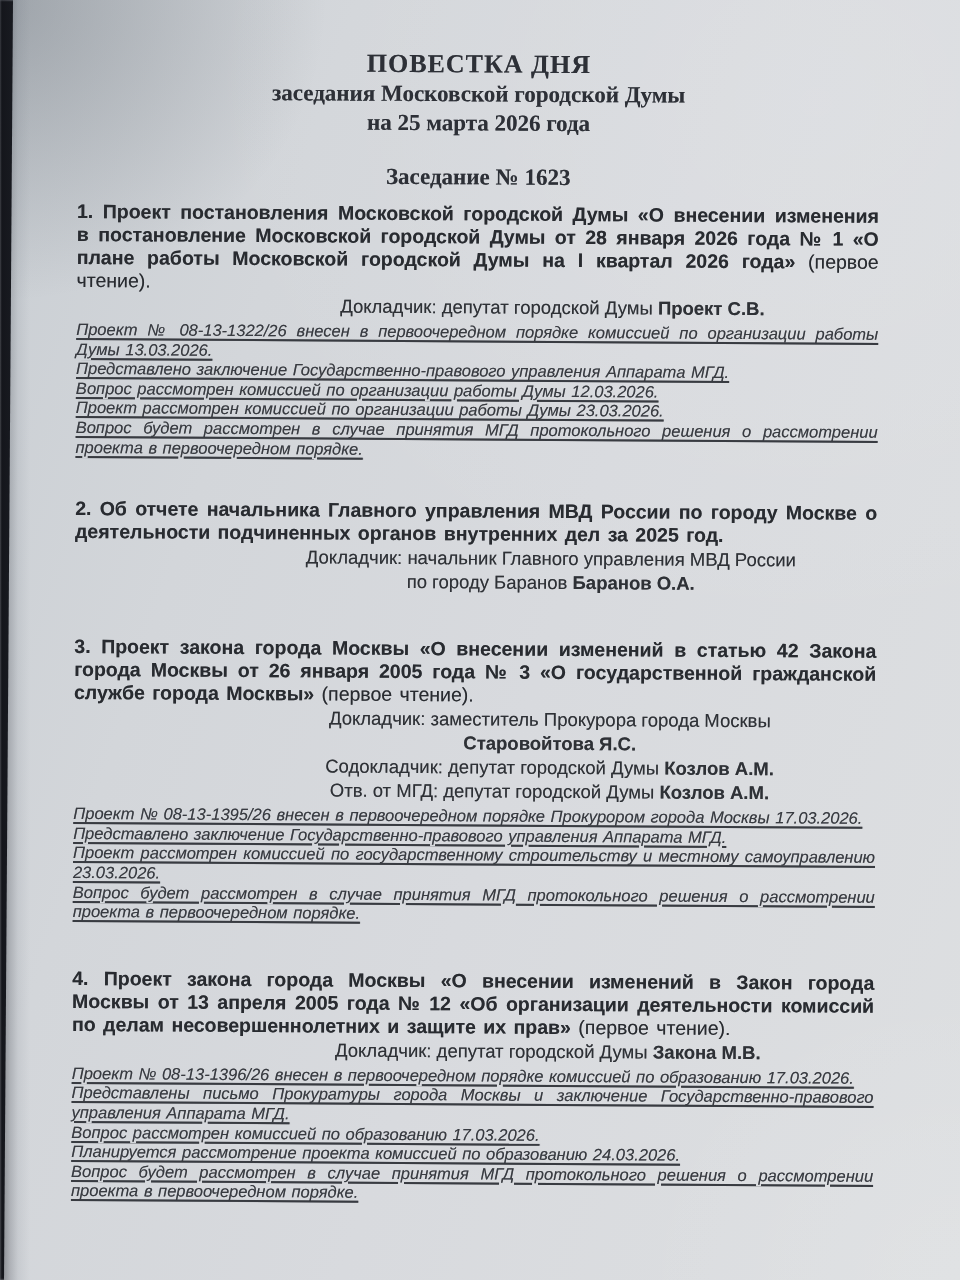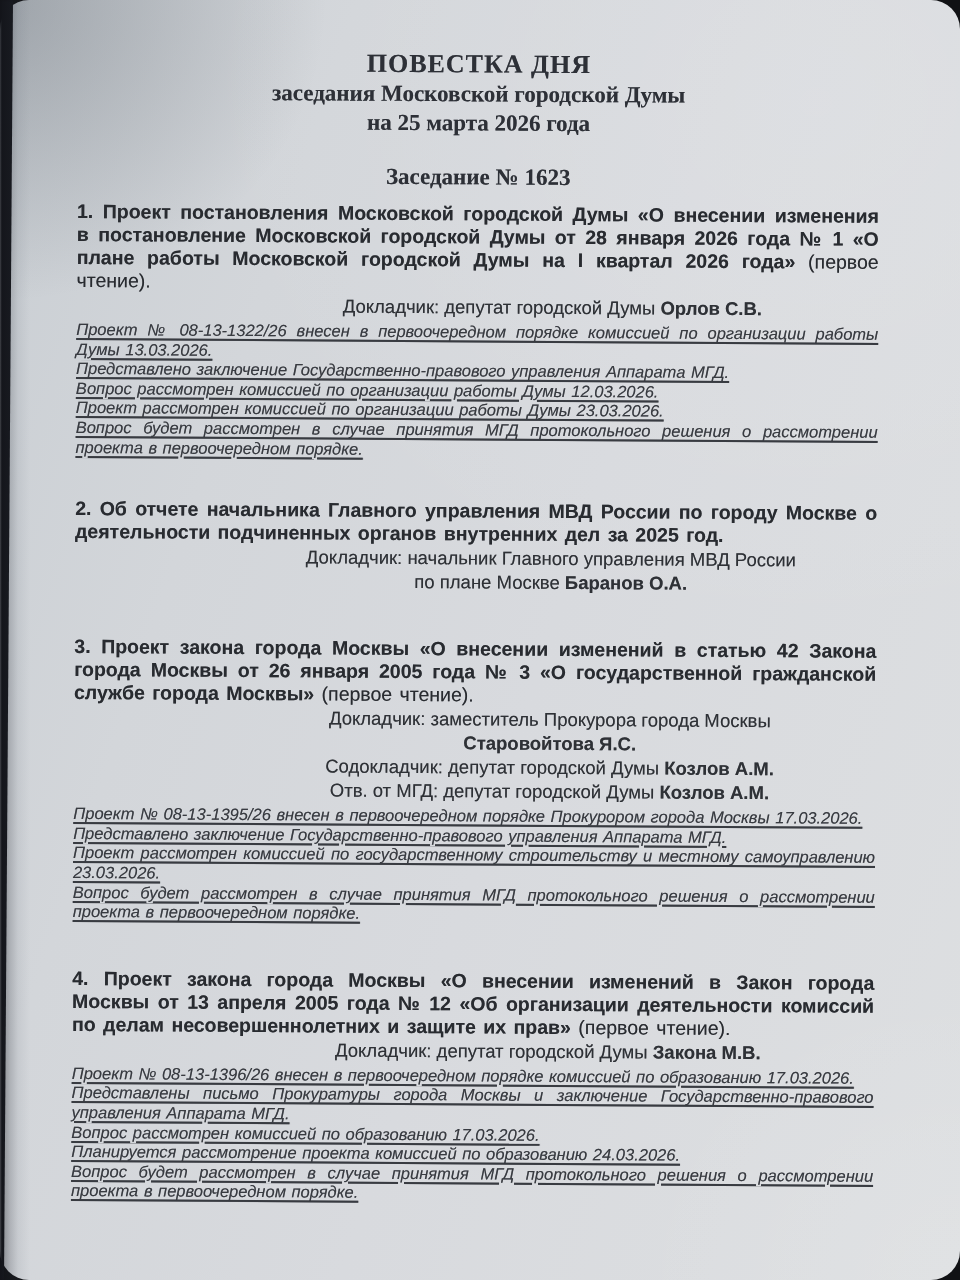--- a/index.html
+++ b/index.html
@@ -12,21 +12,20 @@
     font-family: "Liberation Sans", sans-serif;
   }
   .photo {
     position: absolute;
     inset: 0;
     background:
       radial-gradient(120% 80% at 85% 8%, rgba(255,255,255,0.12), rgba(255,255,255,0) 55%),
       radial-gradient(55% 38% at 0% 0%, rgba(44,52,62,0.28), rgba(44,52,62,0) 62%),
       radial-gradient(60% 40% at 100% 100%, rgba(255,255,255,0.10), rgba(255,255,255,0) 60%),
       linear-gradient(108deg, #c9ced3 0%, #d3d6da 26%, #d8dade 55%, #dddfe1 100%);
-    border-radius: 29px;
   }
   .edge-core {
     position: absolute;
     top: 0; left: 0; bottom: 0;
     width: 18px;
     background: #131419;
     clip-path: polygon(0 0, 13px 0, 4px 100%, 0 100%);
     filter: blur(1.1px);
   }
   .edge-soft {
@@ -110,36 +109,36 @@
       <div class="doc-title">ПОВЕСТКА ДНЯ</div>
       <div class="doc-sub">заседания Московской городской Думы</div>
       <div class="doc-sub">на 25 марта 2026 года</div>
       <div class="session-no">Заседание № 1623</div>
     </div>
 
     <div class="items">
   <section class="item">
     <p class="heading"><span class="h-bold">1. Проект постановления Московской городской Думы «О внесении изменения в постановление Московской городской Думы от 28 января 2026 года № 1 «О плане работы Московской городской Думы на I квартал 2026 года»</span><span class="h-tail"> (первое чтение).</span></p>
     <div class="speakers">
-            <div class="sp-line"><span>Докладчик: депутат городской Думы </span><span class="sp-name">Орлов С.В.</span></div>
+            <div class="sp-line"><span>Докладчик: депутат городской Думы </span><span class="sp-name">Проект С.В.</span></div>
           </div>
     <div class="notes">
             <p class="note">Проект № 08-13-1322/26 внесен в первоочередном порядке комиссией по организации работы Думы 13.03.2026.</p>
             <p class="note">Представлено заключение Государственно-правового управления Аппарата МГД.</p>
             <p class="note">Вопрос рассмотрен комиссией по организации работы Думы 12.03.2026.</p>
             <p class="note">Проект рассмотрен комиссией по организации работы Думы 23.03.2026.</p>
             <p class="note">Вопрос будет рассмотрен в случае принятия МГД протокольного решения о рассмотрении проекта в первоочередном порядке.</p>
           </div>
   </section>
 
   <section class="item">
     <p class="heading"><span class="h-bold">2. Об отчете начальника Главного управления МВД России по городу Москве о деятельности подчиненных органов внутренних дел за 2025 год.</span><span class="h-tail"></span></p>
     <div class="speakers">
             <div class="sp-line"><span>Докладчик: начальник Главного управления МВД России</span><span class="sp-name"></span></div>
-            <div class="sp-line"><span>по плане Москве </span><span class="sp-name">Баранов О.А.</span></div>
+            <div class="sp-line"><span>по городу Баранов </span><span class="sp-name">Баранов О.А.</span></div>
           </div>
 
   </section>
 
   <section class="item">
     <p class="heading"><span class="h-bold">3. Проект закона города Москвы «О внесении изменений в статью 42 Закона города Москвы от 26 января 2005 года № 3 «О государственной гражданской службе города Москвы»</span><span class="h-tail"> (первое чтение).</span></p>
     <div class="speakers">
             <div class="sp-line"><span>Докладчик: заместитель Прокурора города Москвы</span><span class="sp-name"></span></div>
             <div class="sp-line"><span></span><span class="sp-name">Старовойтова Я.С.</span></div>
             <div class="sp-line"><span>Содокладчик: депутат городской Думы </span><span class="sp-name">Козлов А.М.</span></div>

